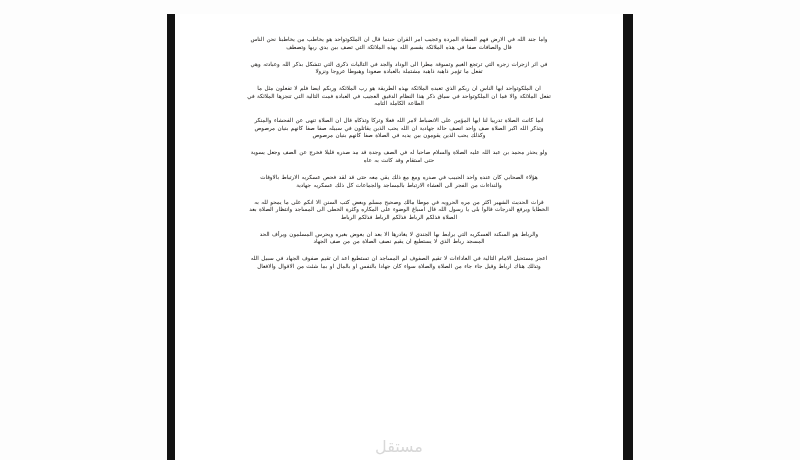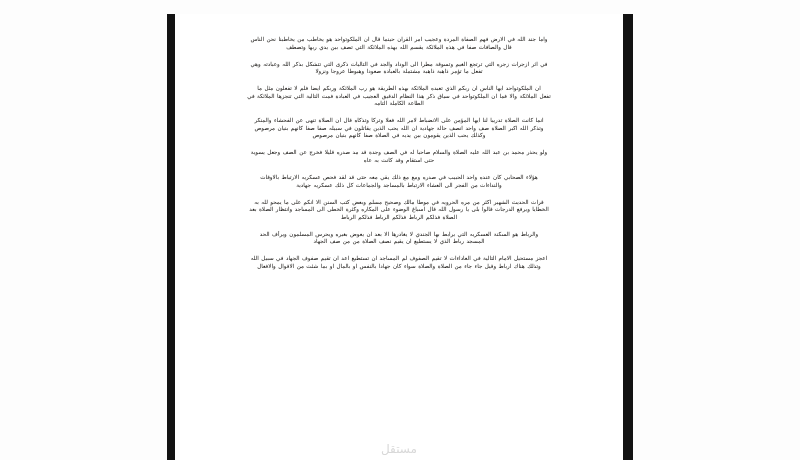--- a/index.html
+++ b/index.html
@@ -79,21 +79,21 @@
   }
 
   
   .watermark {
     position: absolute;
     bottom: 4px;
     left: 0;
     right: 0;
     text-align: center;
     font-family: "DejaVu Sans", sans-serif;
-    font-size: 12px;
+    font-size: 16px;
     color: #d8d8d8;
     letter-spacing: 1px;
     direction: rtl;
     pointer-events: none;
   }
 </style>
 </head>
 <body>
 
 <div class="stage">

